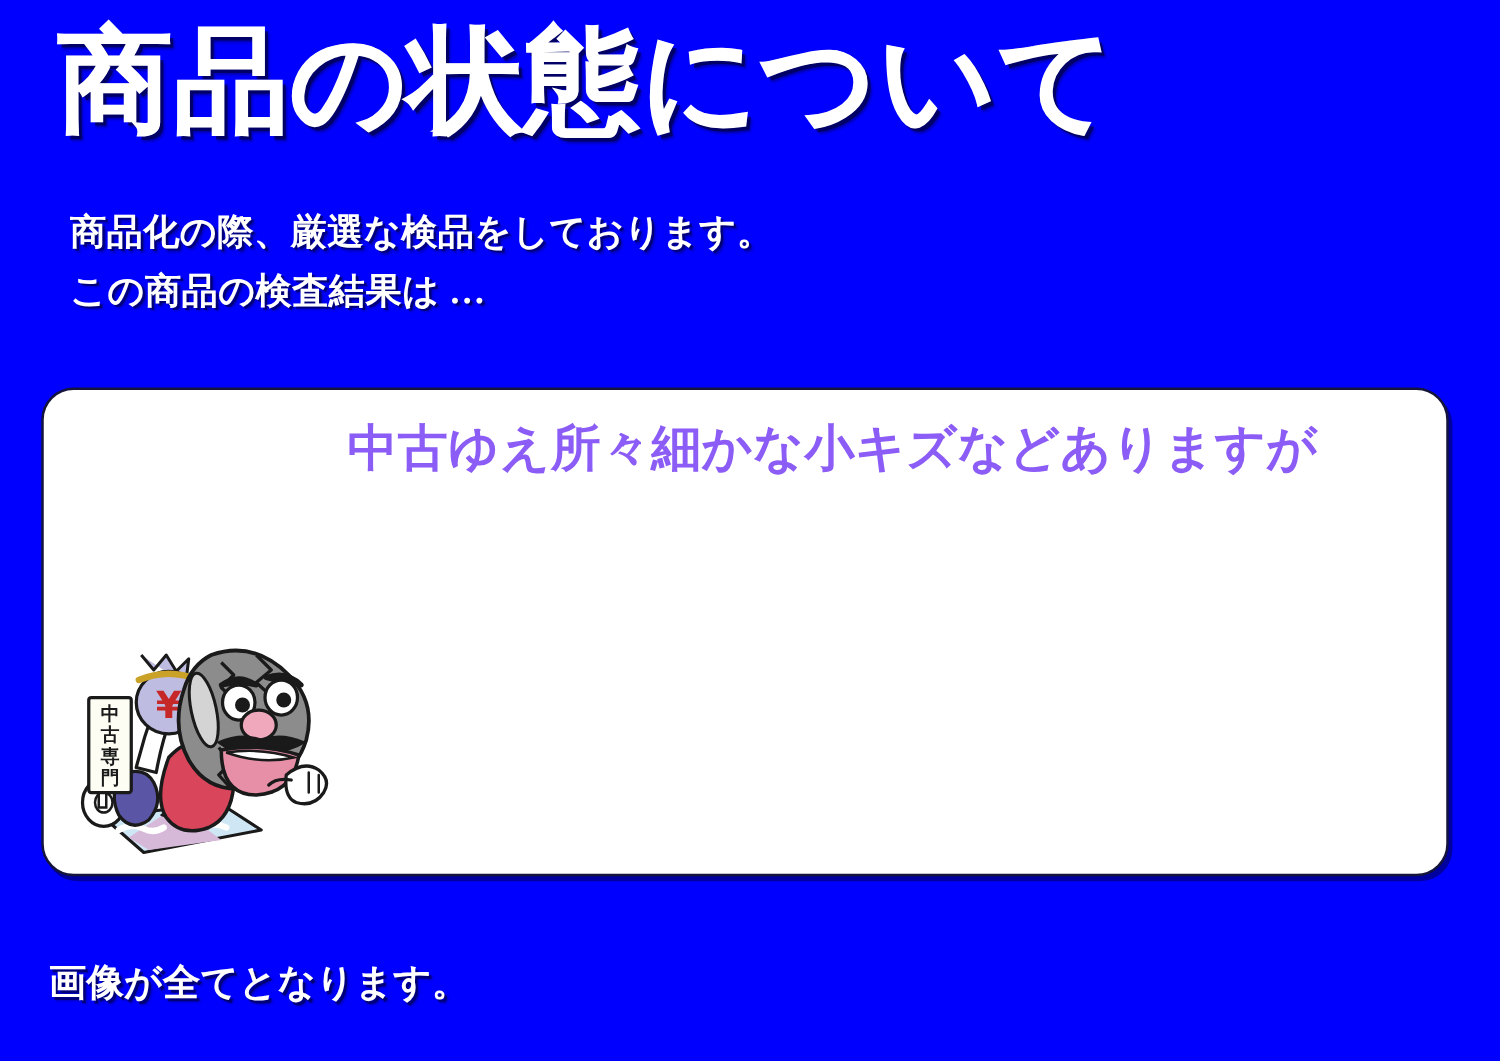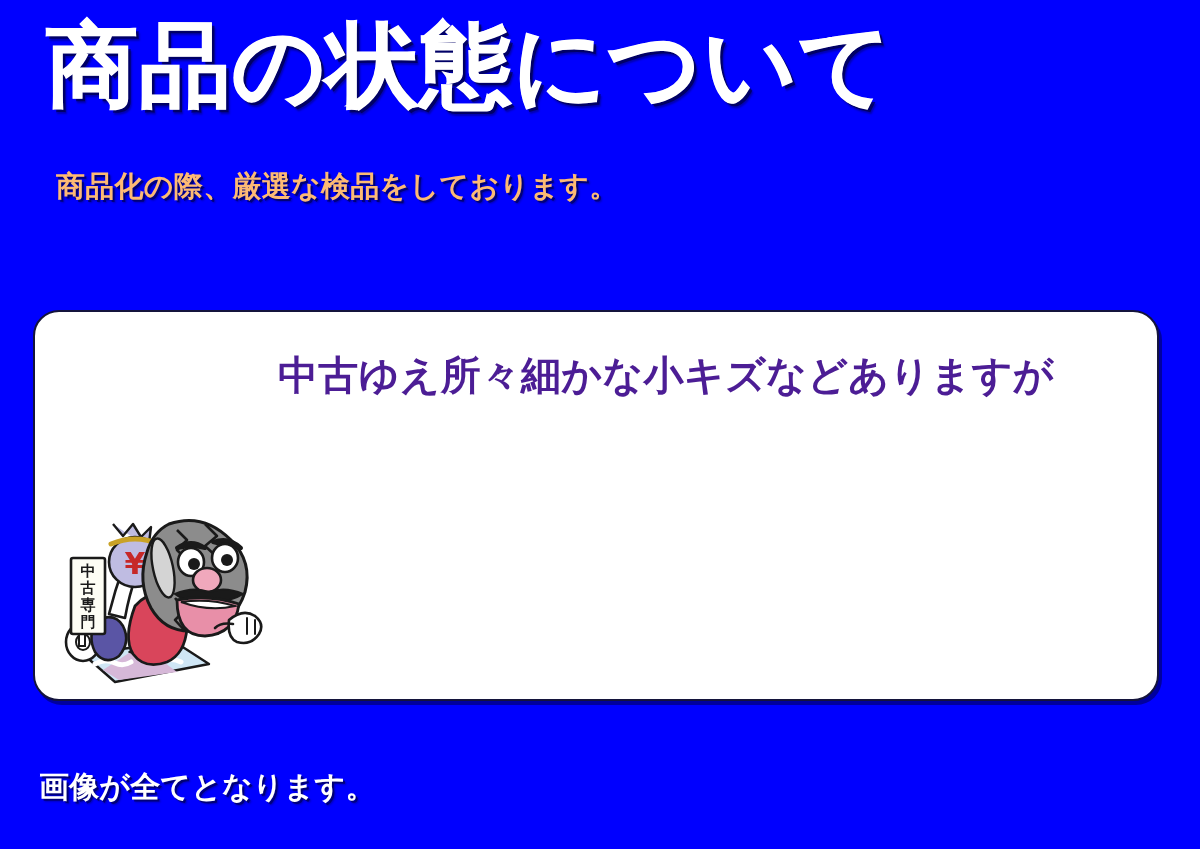--- a/index.html
+++ b/index.html
@@ -37,21 +37,21 @@
       3px 3px 0 rgba(0,0,40,0.55),
       4px 5px 2px rgba(0,0,35,0.35);
     -webkit-text-stroke: 1px #ffffff;
   }
 
   
   .subtitle {
     position: absolute;
     left: 56px;
     top: 163px;
-    color: #fdba74;
+    color: #ffffff;
     font-size: 29px;
     font-weight: bold;
     line-height: 1.62;
     letter-spacing: 0.01em;
     white-space: nowrap;
     text-shadow:
       2px 2px 0 rgba(0,0,40,0.5),
       3px 3px 2px rgba(0,0,35,0.3);
     font-family: Liberation Serif, serif;
   }
@@ -67,24 +67,24 @@
     background: #ffffff;
     border: 2px solid #14143c;
     border-radius: 26px;
     box-shadow: 3px 4px 0 rgba(0,0,40,0.45);
     box-sizing: border-box;
   }
 
   .card-text {
     position: absolute;
     left: 243px;
-    top: 32px;
+    top: 16px;
     font-size: 40px;
     font-weight: bold;
-    color: #4c1d95;
+    color: #8b5cf6;
     line-height: 1.58;
     letter-spacing: 0.005em;
     white-space: nowrap;
   }
   .card-text div { display: block; }
 
   
   .mascot {
     position: absolute;
     left: 22px;
@@ -113,20 +113,21 @@
 </style>
 </head>
 <body>
 
 <div class="page">
 
   <div class="title">商品の状態について</div>
 
   <div class="subtitle">
     <div>商品化の際、厳選な検品をしております。</div>
+    <div>この商品の検査結果は …</div>
   </div>
 
   <div class="card">
 
     <div class="card-text">
       <div>中古ゆえ所々細かな小キズなどありますが</div>
     </div>
 
     <div class="mascot">
       <svg viewBox="0 0 215 190" xmlns="http://www.w3.org/2000/svg">

